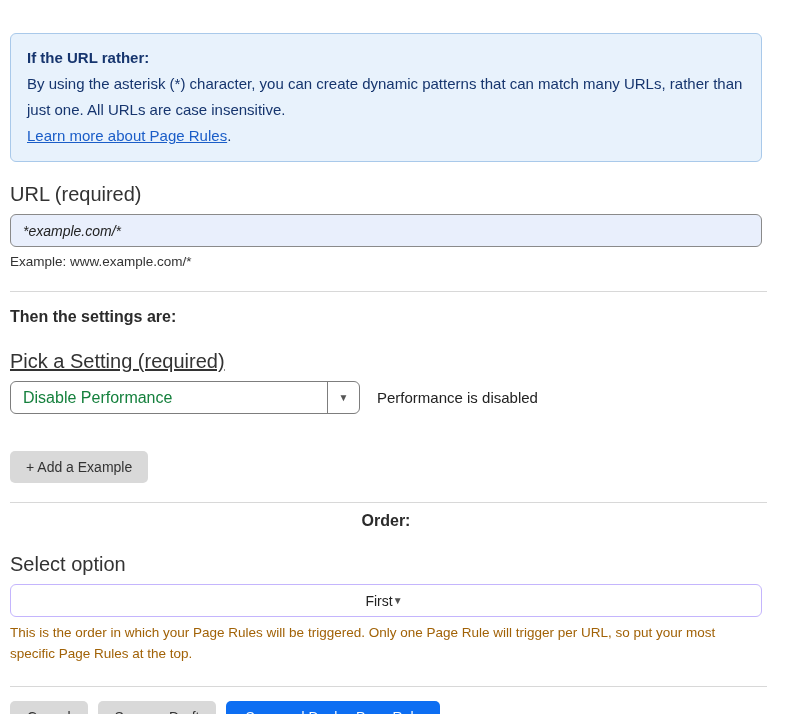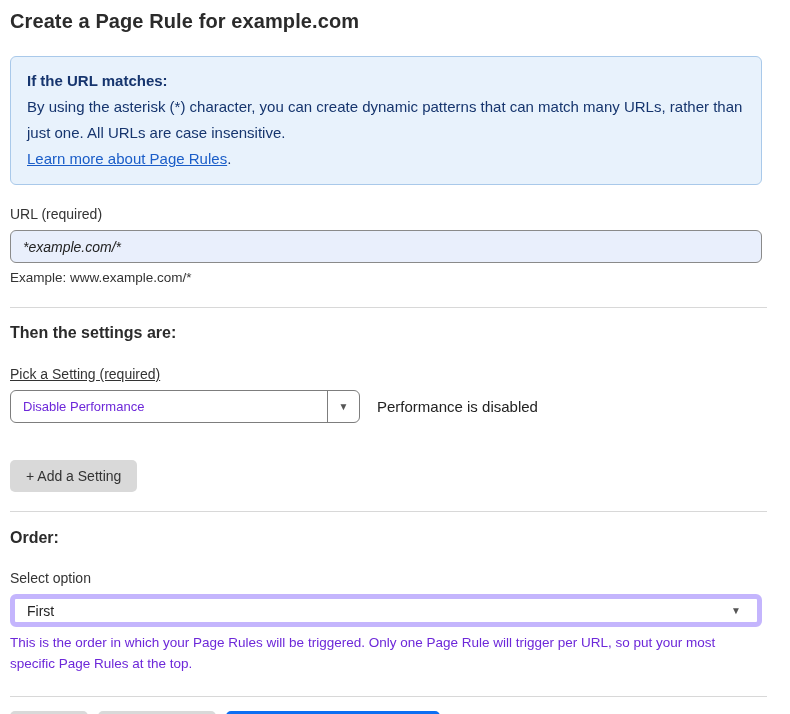--- a/index.html
+++ b/index.html
@@ -34,21 +34,21 @@
     font-weight: bold;
     font-size: 15px;
   }
   .info-box a.info-link {
     color: #1a5dc8;
     text-decoration: underline;
     cursor: pointer;
   }
   
   .field-label {
-    font-size: 14px;
+    font-size: 20px;
     color: #333;
   }
   .url-label { margin-top: 21px; }
   
   .url-input {
     margin-top: 8px;
     width: 752px;
     height: 33px;
     background: #e9effc;
     border: 1px solid #8a8a8a;
@@ -97,22 +97,22 @@
     display: flex;
     align-items: stretch;
     cursor: pointer;
     overflow: hidden;
   }
   .setting-select .select-value {
     flex: 1;
     display: flex;
     align-items: center;
     padding-left: 12px;
-    font-size: 13px;
-    color: #6d28d9;
+    font-size: 16px;
+    color: #15803d;
   }
   .setting-select .select-arrow-box {
     width: 32px;
     border-left: 1px solid #7d7d7d;
     display: flex;
     align-items: center;
     justify-content: center;
   }
   .arrow-glyph {
     font-size: 10px;
@@ -129,43 +129,43 @@
     margin-top: 37px;
     background: #d9d9d9;
     border: none;
     border-radius: 5px;
     padding: 8px 16px;
     font-family: "Liberation Sans", sans-serif;
     font-size: 14px;
     color: #333;
     cursor: pointer;
   }
-  .order-heading { margin-top: 17px; }
+  .order-heading { margin-top: 9px; text-align: center; }
   .order-select-label { margin-top: 23px; }
   
   .order-select {
     margin-top: 8px;
     width: 752px;
     height: 33px;
-    border: 5px solid #c4b5fd;
+    border: 1px solid #c4b5fd;
     border-radius: 6px;
     background: #ffffff;
     display: flex;
     align-items: center;
-    justify-content: space-between;
+    justify-content: center;
     padding: 0 16px 0 12px;
     font-size: 14px;
     color: #222;
     cursor: pointer;
   }
   .help-text {
     margin-top: 6px;
     font-size: 13.5px;
     line-height: 1.55;
-    color: #6d28d9;
+    color: #a16207;
     max-width: 756px;
   }
   
   .footer-row {
     margin-top: 14px;
     display: flex;
     align-items: center;
   }
   .btn {
     height: 33px;
@@ -189,24 +189,23 @@
     padding: 0 19px;
   }
   .btn + .btn { margin-left: 10px; }
   .btn-primary { margin-left: 11px; }
 </style>
 </head>
 <body>
 
 <div class="page">
 
-  <h1 class="page-title">Create a Page Rule for example.com</h1>
 
   <div class="info-box">
-    <div class="info-heading">If the URL matches:</div>
+    <div class="info-heading">If the URL rather:</div>
     <span>By using the asterisk (*) character, you can create dynamic patterns that can match many URLs, rather than just one. All URLs are case insensitive.</span><br>
     <a class="info-link">Learn more about Page Rules</a><span>.</span>
   </div>
 
   <div class="field-label url-label">URL (required)</div>
   <input class="url-input" type="text" value="*example.com/*" style="">
   <div class="hint-text">Example: www.example.com/*</div>
 
   <hr class="divider divider-1">
 
@@ -217,21 +216,21 @@
   <div class="picker-row">
     <div class="setting-select">
       <div class="select-value">Disable Performance</div>
       <div class="select-arrow-box">
         <span class="arrow-glyph">▼</span>
       </div>
     </div>
     <div class="status-text">Performance is disabled</div>
   </div>
 
-  <button class="add-setting-btn">+ Add a Setting</button>
+  <button class="add-setting-btn">+ Add a Example</button>
 
   <hr class="divider divider-2">
 
   <h2 class="section-heading order-heading">Order:</h2>
 
   <div class="field-label order-select-label">Select option</div>
 
   <div class="order-select">
     <span>First</span>
     <span class="arrow-glyph">▼</span>

